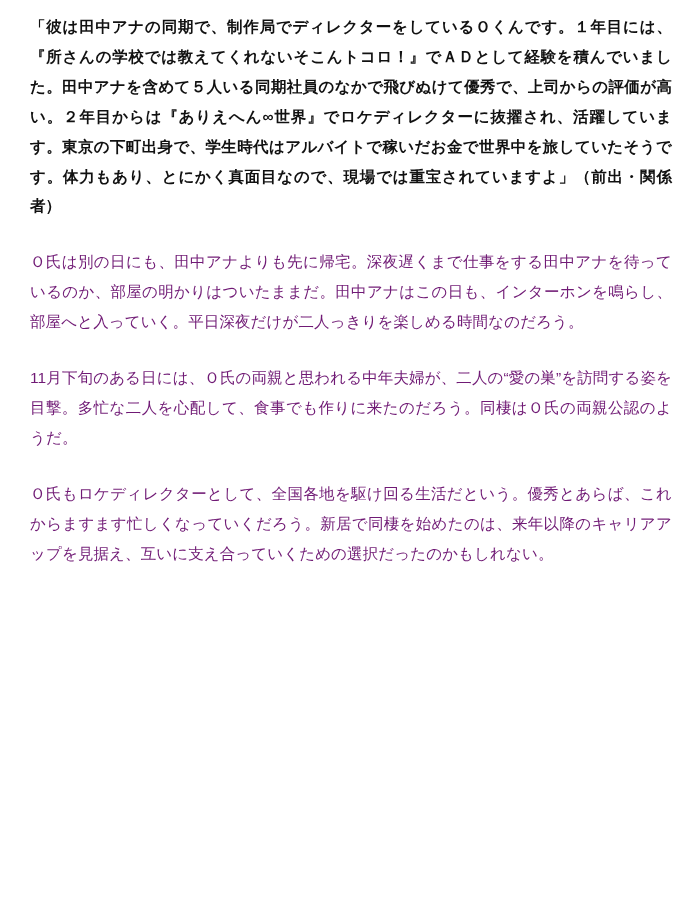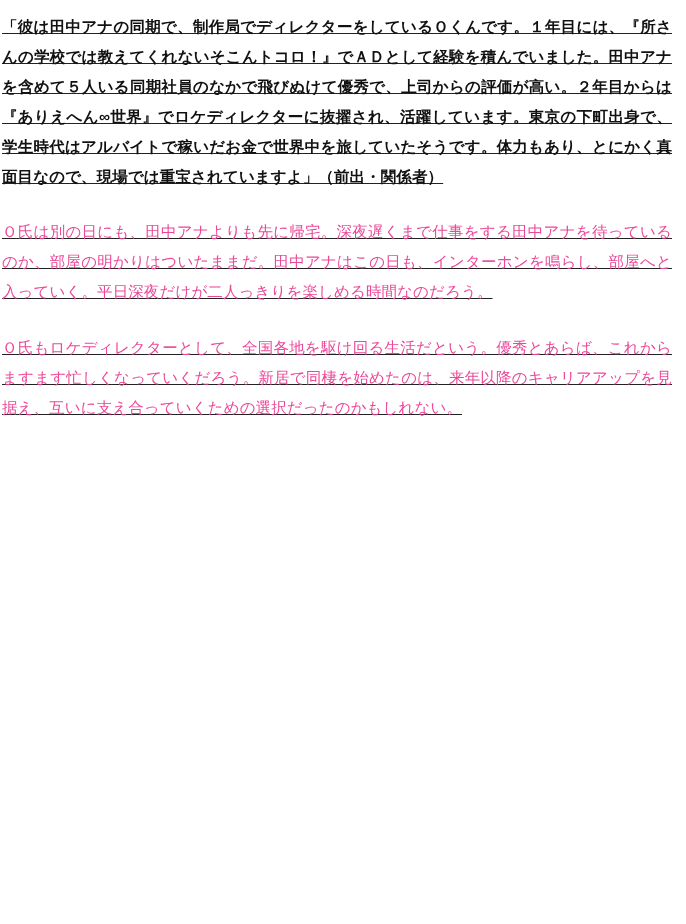--- a/index.html
+++ b/index.html
@@ -8,43 +8,43 @@
     background: #ffffff;
   }
   body {
     width: 686px;
     height: 924px;
     font-family: "Liberation Sans", "DejaVu Sans", sans-serif;
     color: #222222;
     overflow: hidden;
   }
   .article {
-    padding: 12px 14px 0 2px;
+    padding: 12px 14px 0 30px;
     box-sizing: border-box;
-    text-decoration: underline;
   }
   p {
     margin: 0 0 26px 0;
     font-size: 15.5px;
     line-height: 1.93;
     text-align: justify;
     letter-spacing: 0.1px;
   }
   p.quote {
     font-weight: bold;
     color: #111111;
   }
   p.plain {
     font-weight: normal;
-    color: #ec4899;
+    color: #701a75;
   }
   p.last {
     margin-bottom: 0;
   }
 </style>
 </head>
 <body>
 
 <div class="article">
   <p class="quote">「彼は田中アナの同期で、制作局でディレクターをしているＯくんです。１年目には、『所さんの学校では教えてくれないそこんトコロ！』でＡＤとして経験を積んでいました。田中アナを含めて５人いる同期社員のなかで飛びぬけて優秀で、上司からの評価が高い。２年目からは『ありえへん∞世界』でロケディレクターに抜擢され、活躍しています。東京の下町出身で、学生時代はアルバイトで稼いだお金で世界中を旅していたそうです。体力もあり、とにかく真面目なので、現場では重宝されていますよ」（前出・関係者）</p>
   <p class="plain">Ｏ氏は別の日にも、田中アナよりも先に帰宅。深夜遅くまで仕事をする田中アナを待っているのか、部屋の明かりはついたままだ。田中アナはこの日も、インターホンを鳴らし、部屋へと入っていく。平日深夜だけが二人っきりを楽しめる時間なのだろう。</p>
+  <p class="plain">11月下旬のある日には、Ｏ氏の両親と思われる中年夫婦が、二人の“愛の巣”を訪問する姿を目撃。多忙な二人を心配して、食事でも作りに来たのだろう。同棲はＯ氏の両親公認のようだ。</p>
   <p class="plain last">Ｏ氏もロケディレクターとして、全国各地を駆け回る生活だという。優秀とあらば、これからますます忙しくなっていくだろう。新居で同棲を始めたのは、来年以降のキャリアアップを見据え、互いに支え合っていくための選択だったのかもしれない。</p>
 </div>
 
 </body></html>

